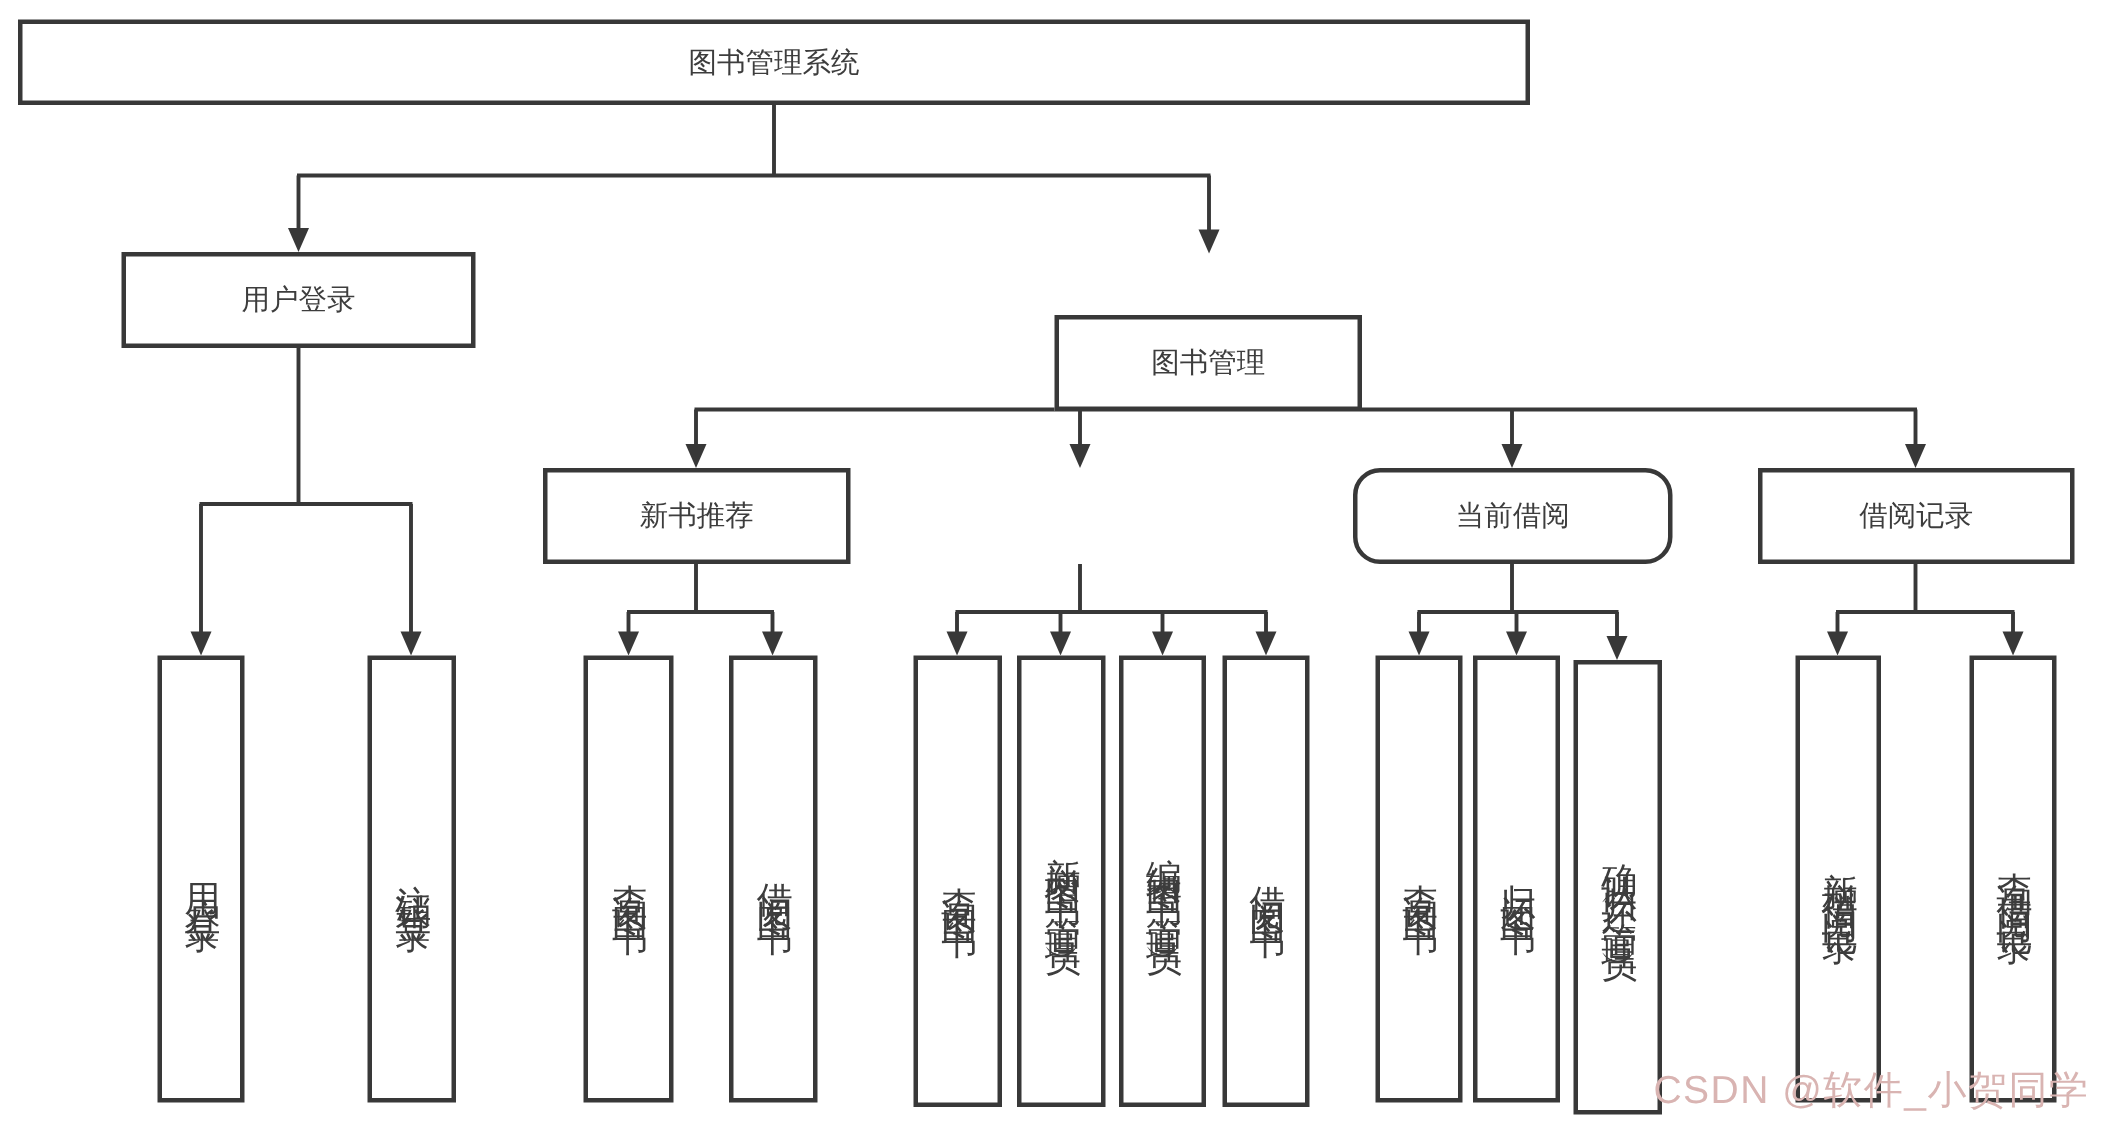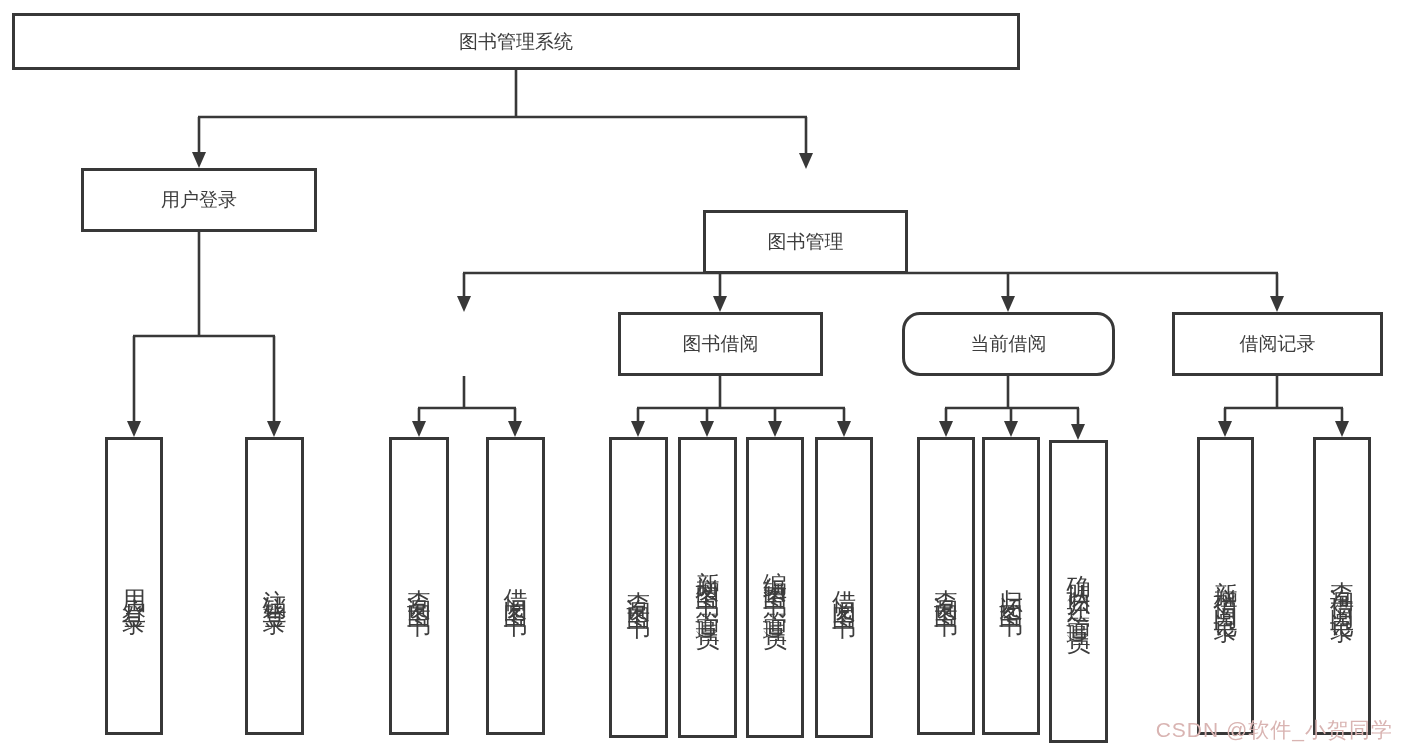--- a/index.html
+++ b/index.html
@@ -36,21 +36,21 @@
   #connectors {
     position: absolute;
     left: 0; top: 0;
     width: 1405px; height: 747px;
     z-index: 1;
   }
   #watermark {
     position: absolute;
     right: 12px;
     bottom: 3px;
-    font-size: 21px;
+    font-size: 26px;
     color: #d9b4b2;
     letter-spacing: 1px;
     z-index: 5;
     white-space: nowrap;
   }
 </style>
 </head>
 <body>
 
 <div id="canvas">
@@ -108,21 +108,21 @@
       <polygon points="1218,421 1232,421 1225,437" fill="#383838"></polygon>
       <line x1="1342" y1="408" x2="1342" y2="424" stroke="#383838" stroke-width="2.6"></line>
       <polygon points="1335,421 1349,421 1342,437" fill="#383838"></polygon>
     </svg>
 
   <div class="box root" style="left:12px; top:13px; width:1008px; height:57px;">图书管理系统</div>
 
   <div class="box" style="left:81px; top:168px; width:236px; height:64px;">用户登录</div>
   <div class="box" style="left:703px; top:169px; width:205px; height:64px;margin-top:41px;">图书管理</div>
 
-  <div class="box" style="left:618px; top:312px; width:205px; height:64px;">图书借阅</div>
+  <div class="box" style="left:362px; top:312px; width:205px; height:64px;">新书推荐</div>
   <div class="box" style="left:902px; top:312px; width:213px; height:64px;border-radius:18px;">当前借阅</div>
   <div class="box" style="left:1172px; top:312px; width:211px; height:64px;">借阅记录</div>
 
   <div class="box vbox" style="left:105px; top:437px; width:58px; height:298px;">用户登录</div>
   <div class="box vbox" style="left:245px; top:437px; width:59px; height:298px;">注销登录</div>
 
   <div class="box vbox" style="left:389px; top:437px; width:60px; height:298px;">查询图书</div>
   <div class="box vbox" style="left:486px; top:437px; width:59px; height:298px;">借阅图书</div>
 
   <div class="box vbox" style="left:609px; top:437px; width:59px; height:301px;">查询图书</div>

